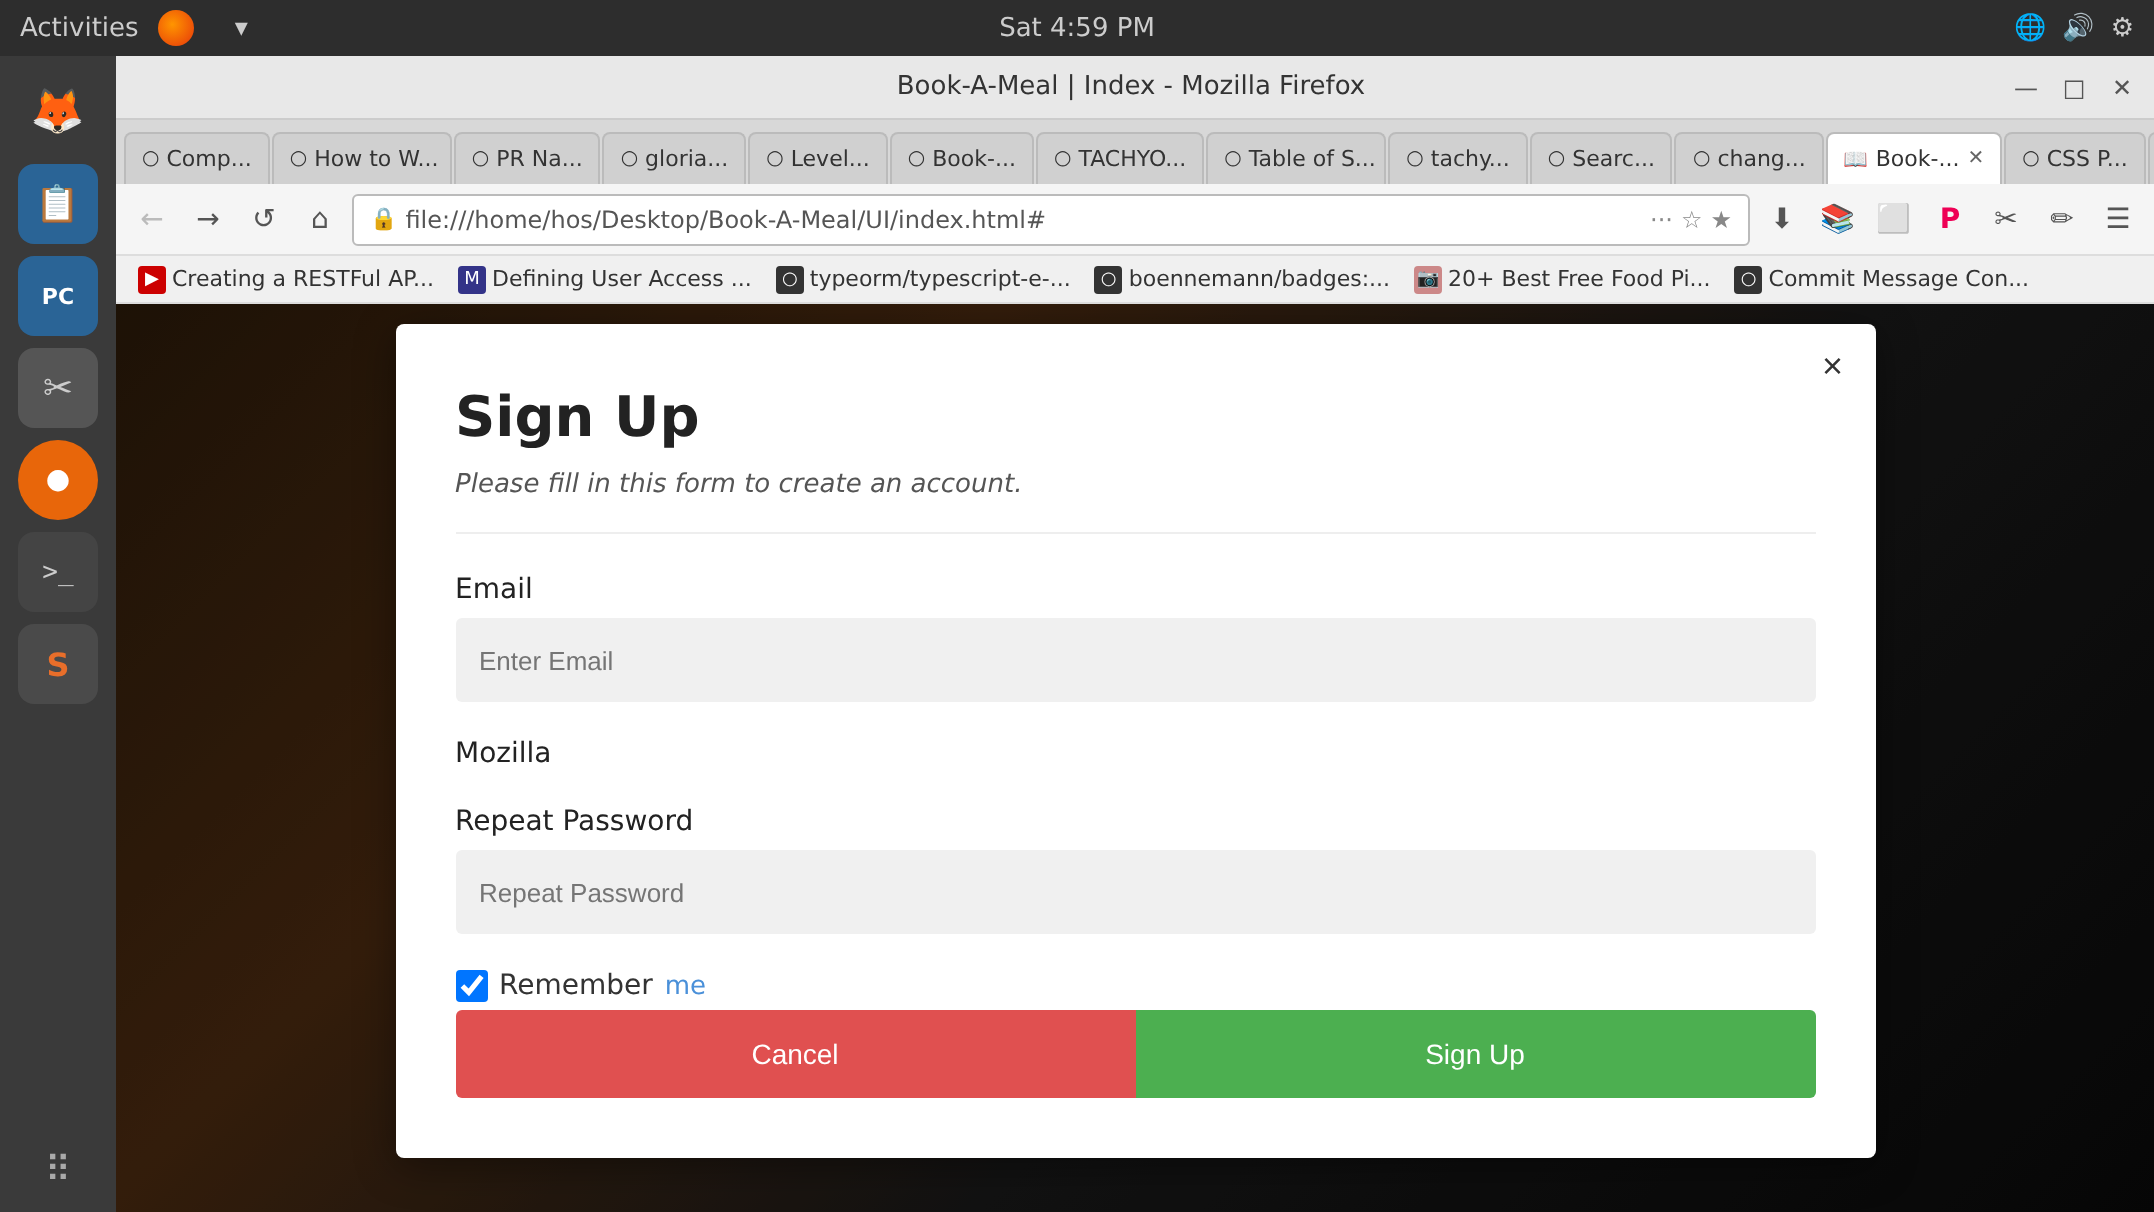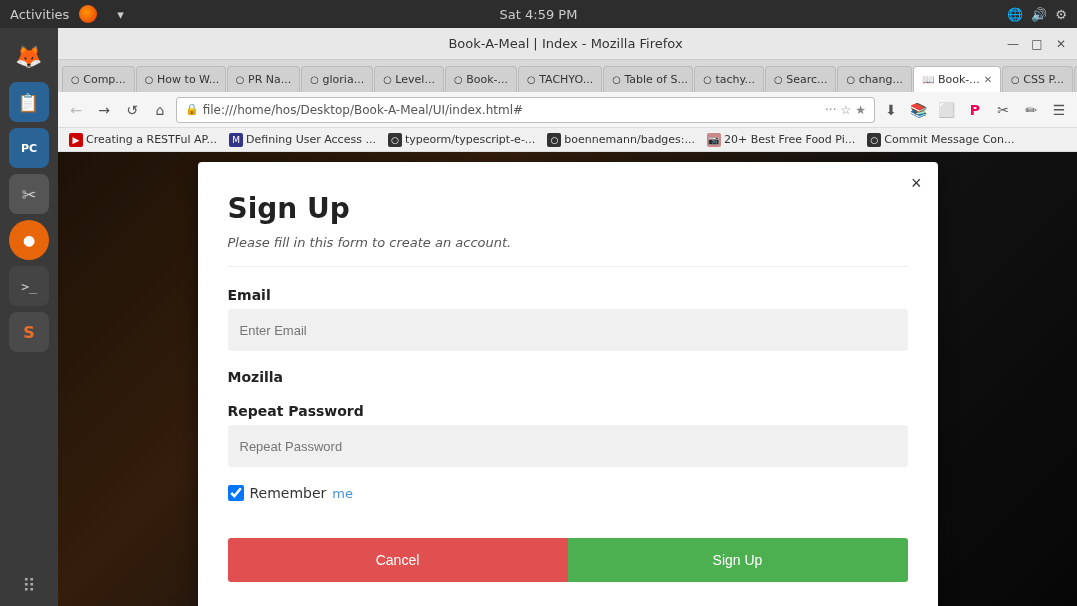--- a/index.html
+++ b/index.html
@@ -214,40 +214,40 @@
       color: #555;
       margin-bottom: 20px;
       border-bottom: 1px solid #eee;
       padding-bottom: 16px;
       font-style: italic;
     }
     .form-group { margin-bottom: 18px; }
     .form-label {
       display: block;
       font-size: 14px;
-      font-weight: bold;
+      font-weight: normal;
       color: #222;
       margin-bottom: 6px;
     }
     .form-input {
       width: 100%;
       height: 42px;
       background: #f0f0f0;
       border: none;
       border-radius: 3px;
       padding: 0 12px;
       font-size: 13px;
       color: #999;
       outline: none;
     }
     .remember-row {
       display: flex;
       align-items: center;
       gap: 6px;
-      margin-bottom: 37px;
+      margin-bottom: 4px;
     }
     .remember-checkbox { width: 16px; height: 16px; cursor: pointer; }
     .remember-label { font-size: 14px; color: #333; }
     .remember-me-link { color: #4a90d9; text-decoration: none; text-align: right; }
     .btn-row {
       display: flex;
       gap: 0;
     }
     .btn-cancel {
       flex: 1;

